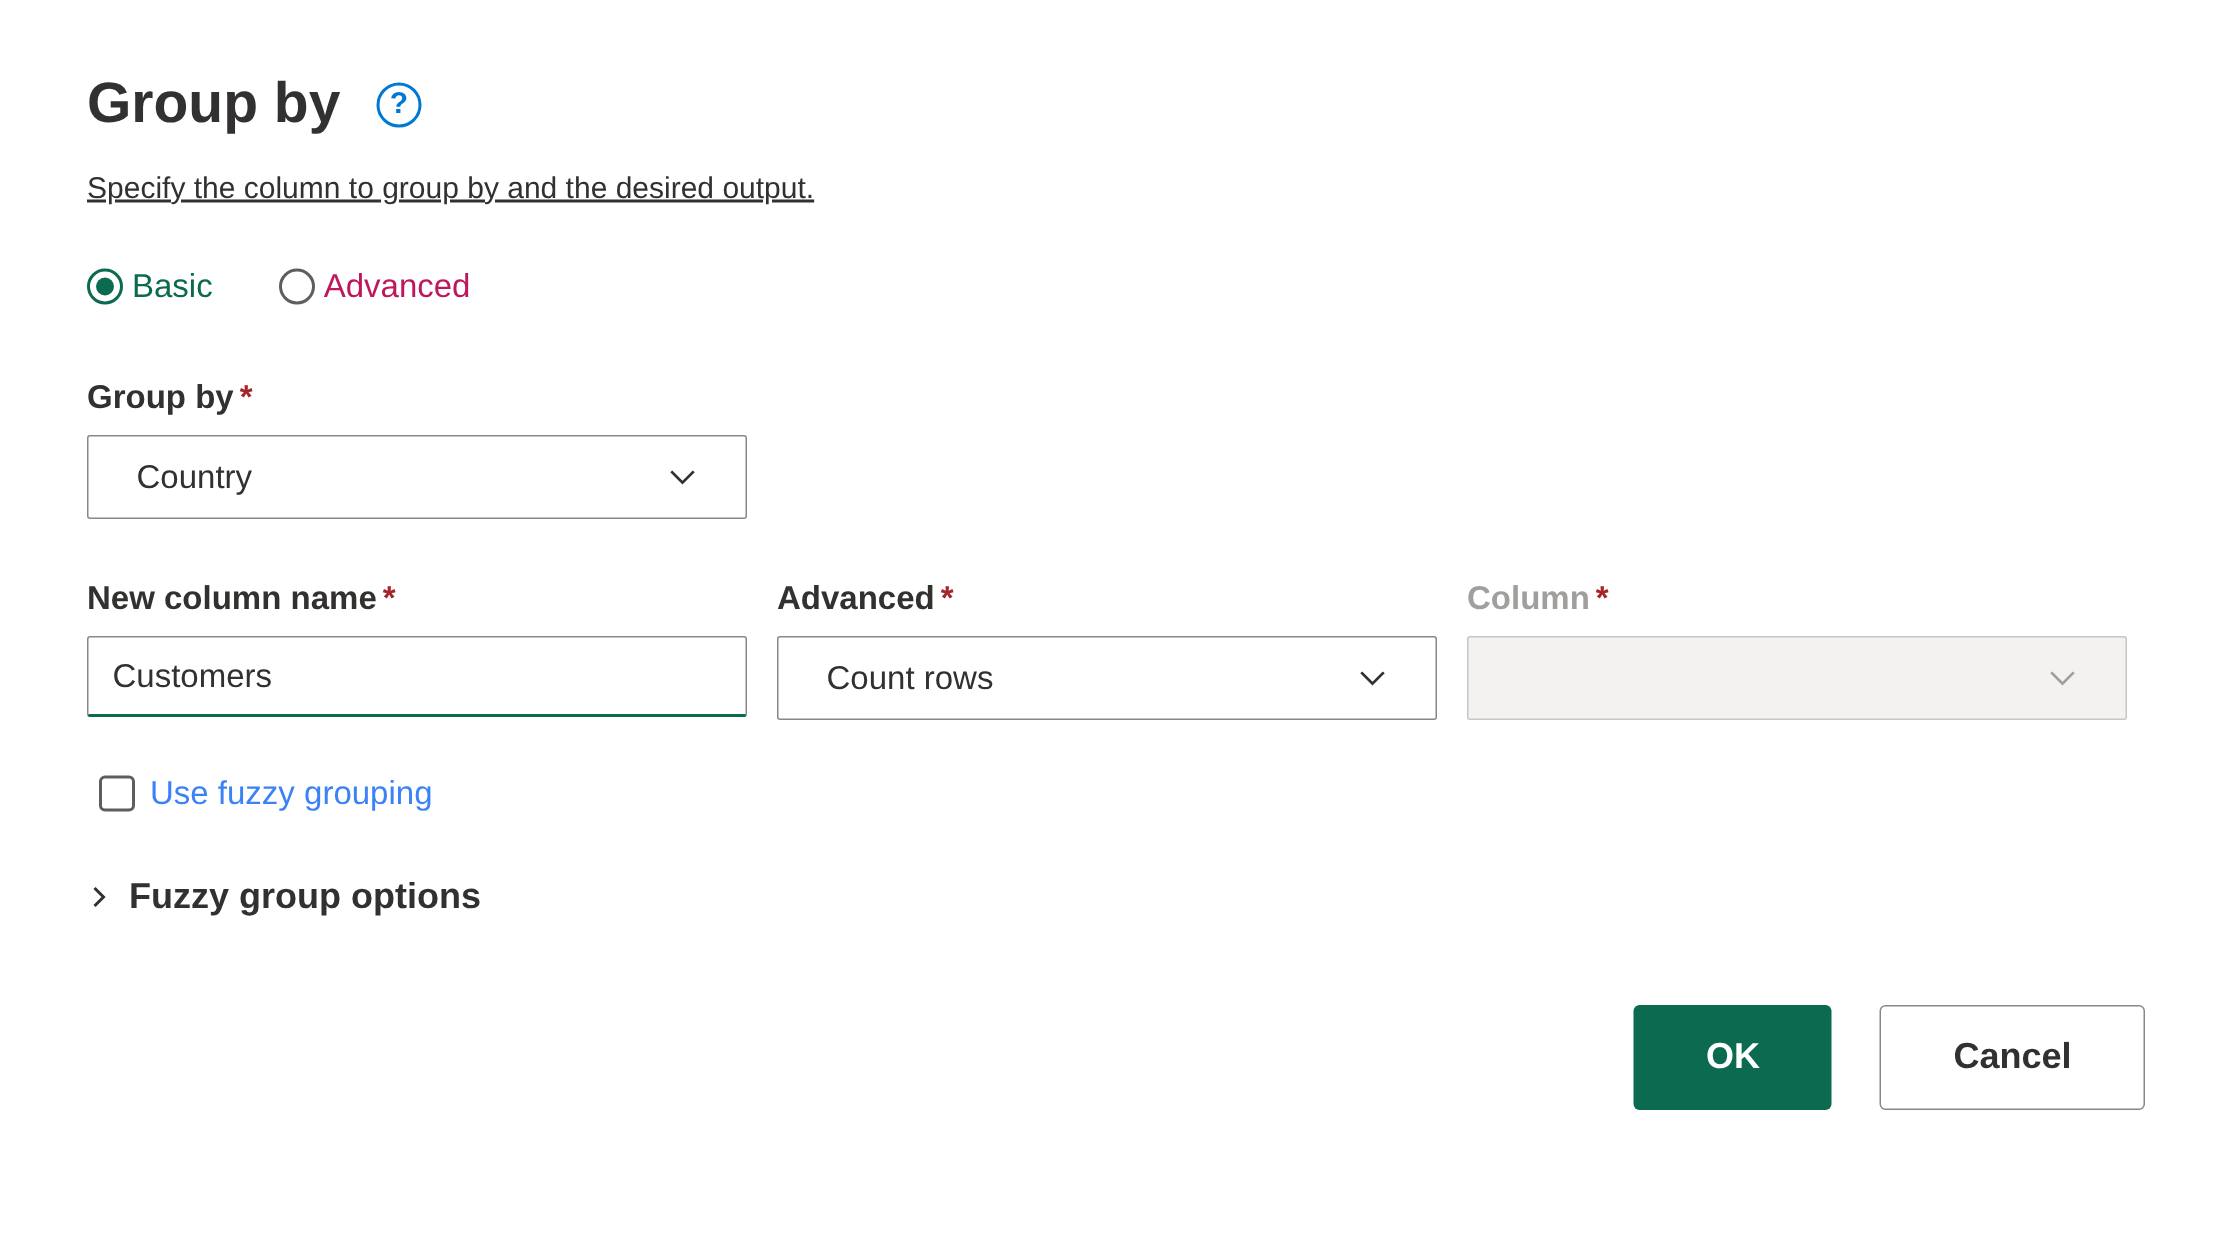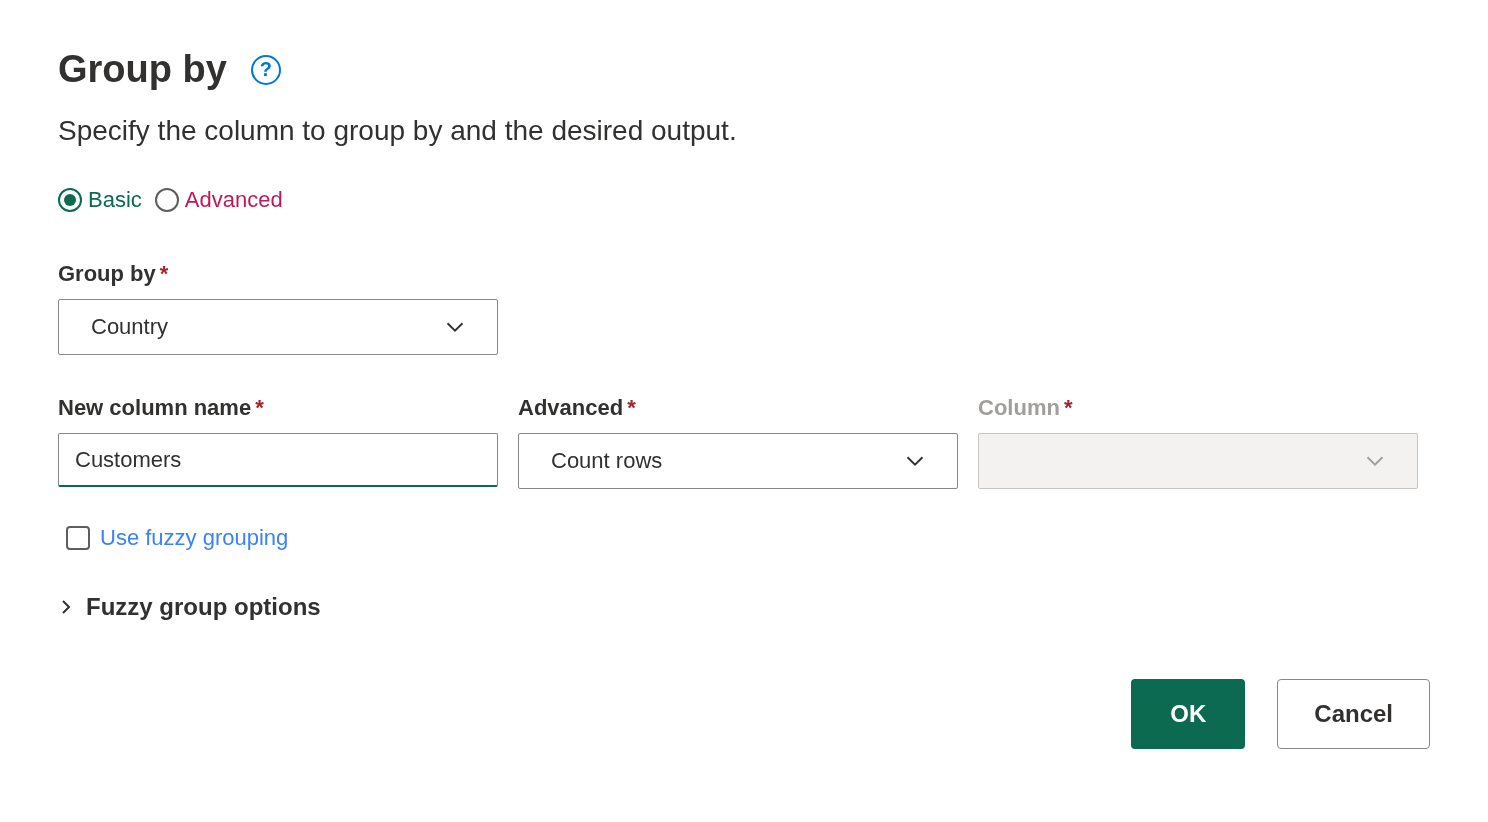--- a/index.html
+++ b/index.html
@@ -32,27 +32,28 @@
       border: 2px solid #0078d4;
       border-radius: 50%;
       display: flex;
       align-items: center;
       justify-content: center;
       color: #0078d4;
       font-size: 20px;
       font-weight: 600;
     }
     .subtitle {
-      font-size: 28px;
+      font-size: 20px;
       color: #323130;
       margin-bottom: 40px;
+      text-decoration: underline;
     }
     .radio-group {
       display: flex;
-      gap: 13px;
+      gap: 44px;
       margin-bottom: 48px;
     }
     .radio-option {
       display: flex;
       align-items: center;
       gap: 6px;
       cursor: pointer;
     }
     .radio-circle {
       width: 24px;
@@ -179,21 +180,21 @@
       color: #323130;
     }
     .button-row {
       display: flex;
       justify-content: flex-end;
       gap: 32px;
     }
     .btn {
       min-width: 114px;
       height: 70px;
-      padding: 0 36px;
+      padding: 0 48px;
       font-size: 24px;
       font-weight: 600;
       border-radius: 4px;
       cursor: pointer;
       font-family: inherit;
     }
     .btn-primary {
       background: #0b6a4f;
       color: #ffffff;
       border: none;

